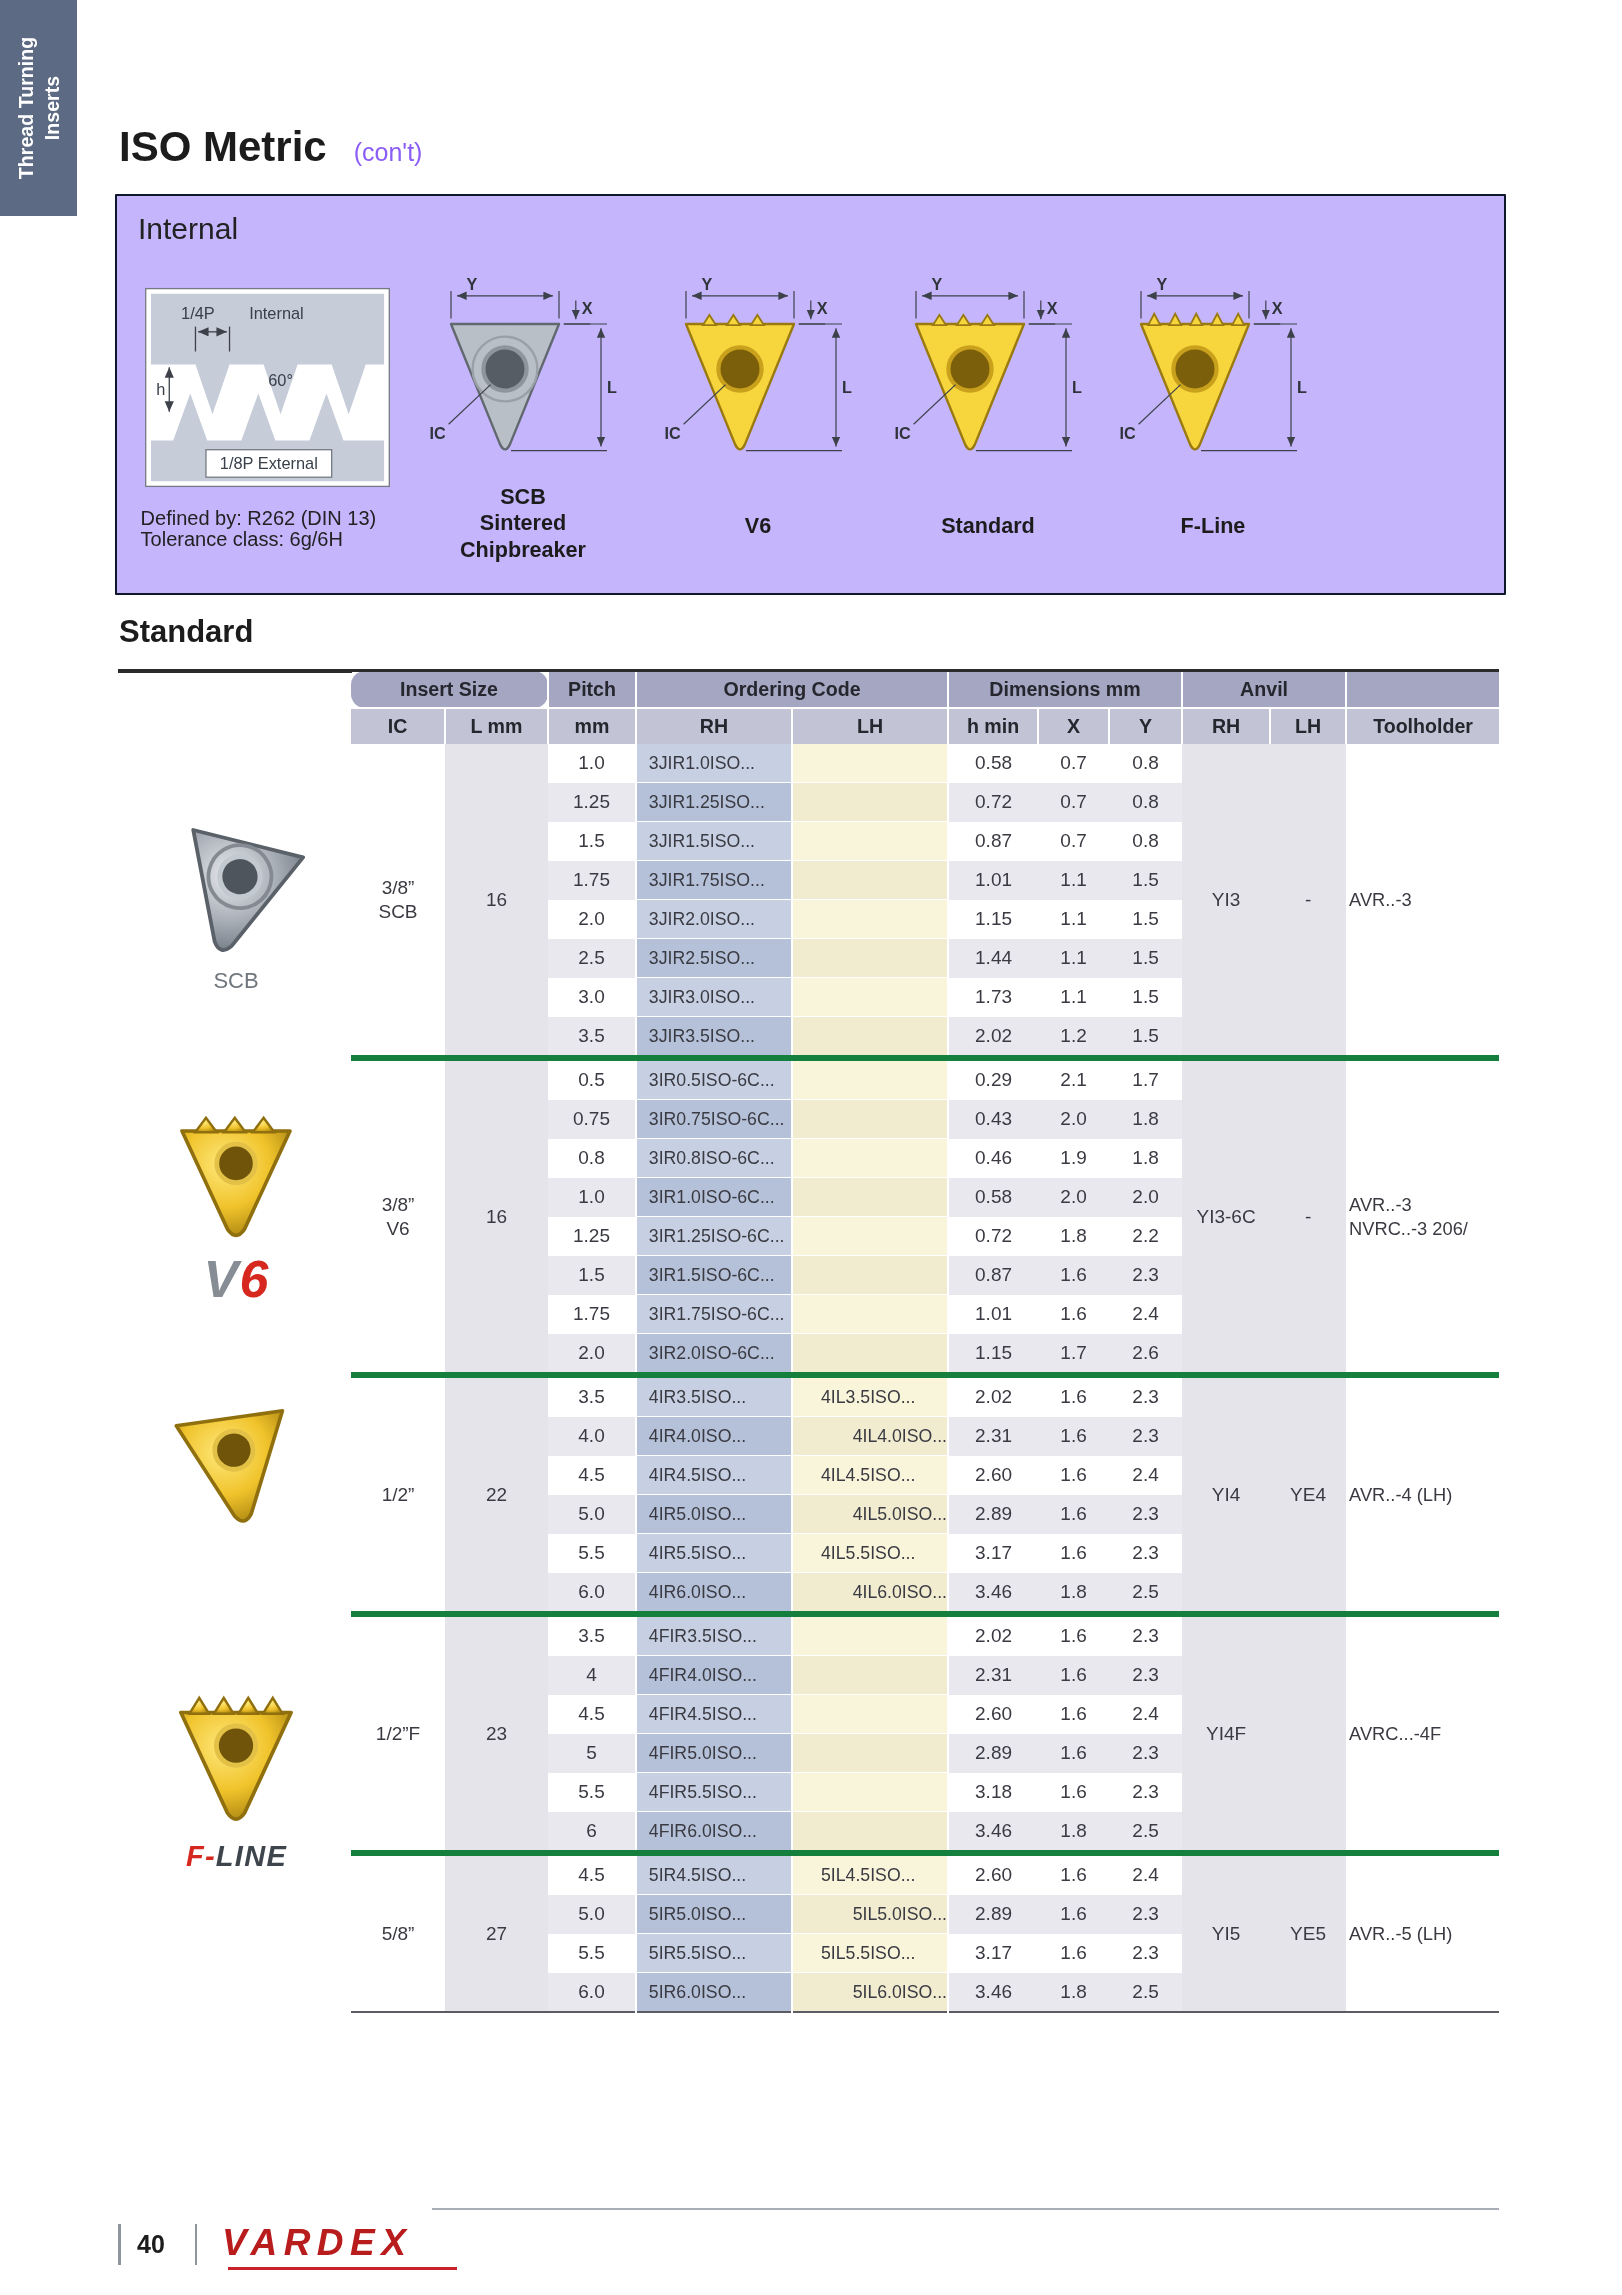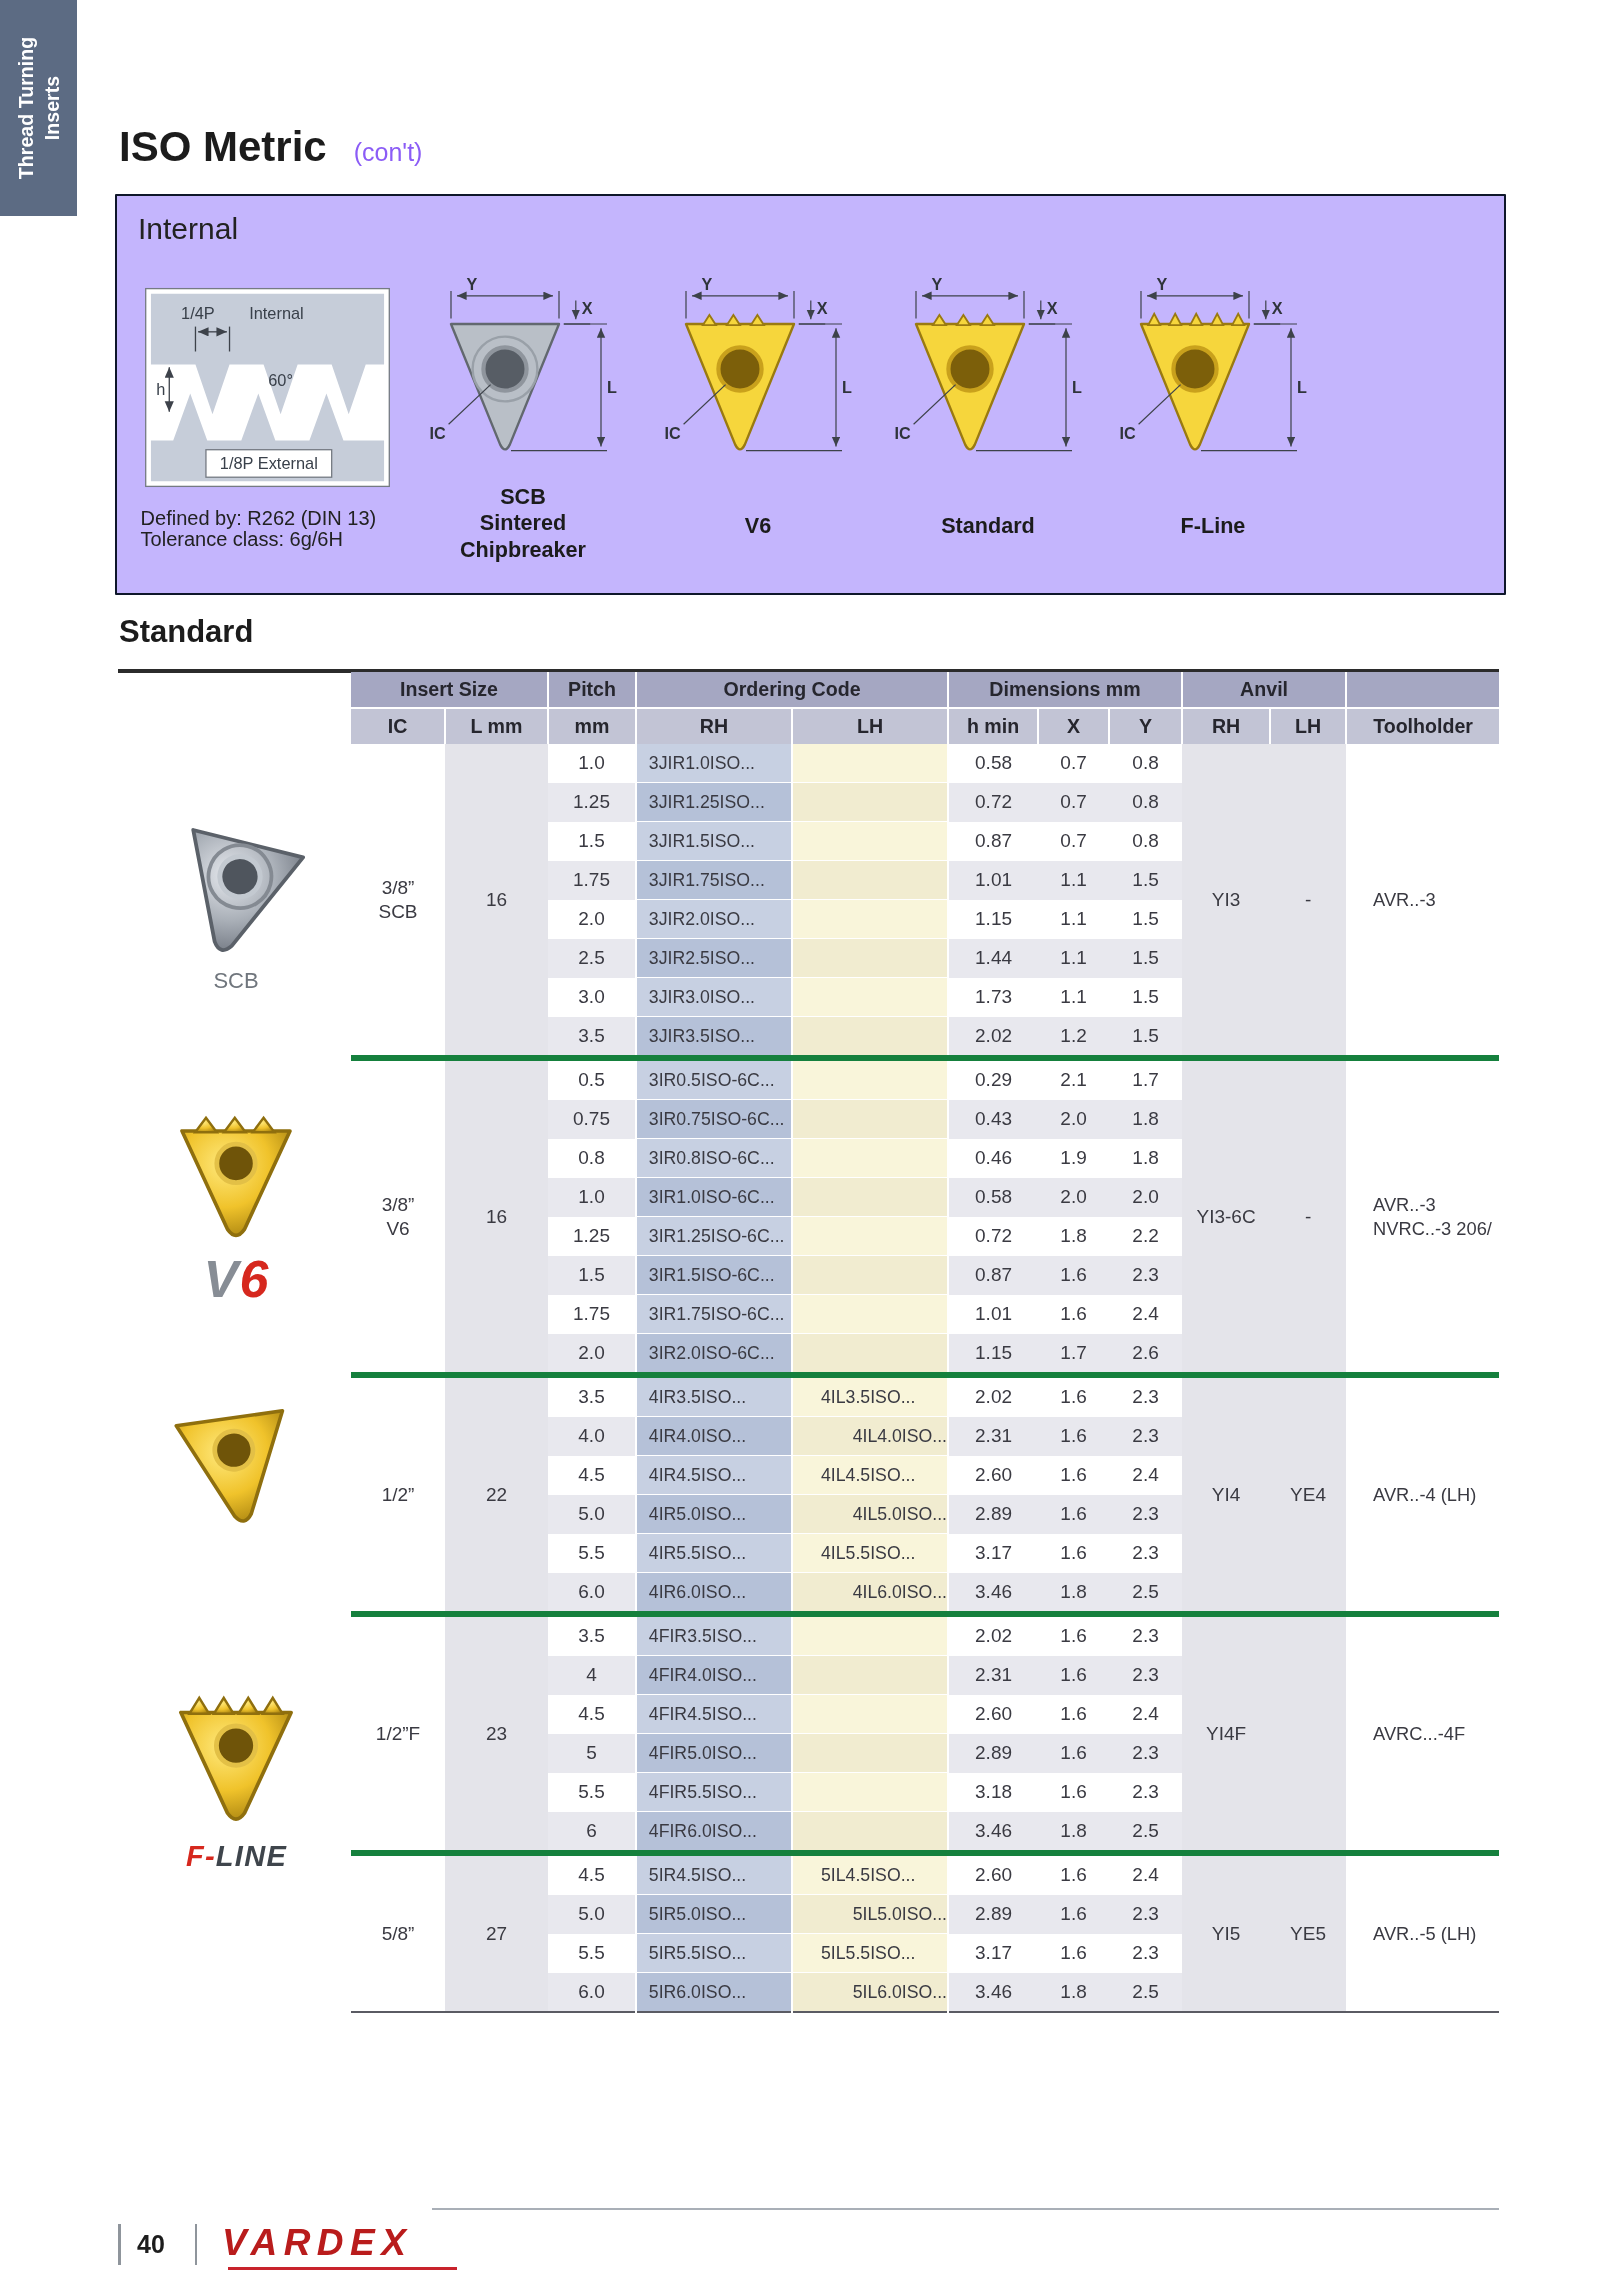--- a/index.html
+++ b/index.html
@@ -32,34 +32,34 @@
 
   
   .standard-title{position:absolute;left:119px;top:614px;font-size:31px;font-weight:bold;color:#1c1c1c;margin:0;}
   .tableline-left{position:absolute;left:118px;top:669px;width:234px;height:3.9px;background:#2b2b2b;}
 
   
   #std-table-host{position:absolute;left:351px;top:669px;}
   table.std{border-collapse:collapse;table-layout:fixed;width:1148px;border-top:3.9px solid #2b2b2b;border-bottom:2px solid #5a5b63;}
   .std th{height:35px;font-size:19.6px;font-weight:600;color:#26262e;text-align:center;vertical-align:middle;padding:0;}
   .std tr.band th{background:#a5a7c2;border-left:2px solid #fff;}
-  .std tr.band th:first-child{border-left:none;}
+  .std tr.band th:first-child{border-left:none;border-radius:14px;}
   .std tr.cols th{background:#c2c4d5;border-left:2px solid #fff;border-top:2px solid #fff;}
   .std tr.cols th:first-child{border-left:none;}
   .std td{height:38px;font-size:19px;color:#3a3a42;text-align:center;vertical-align:middle;padding:0;}
   .std td.code{text-align:left;padding-left:11.8px;font-size:17.7px;border-left:2px solid #fff;border-right:2px solid #fff;border-bottom:1.3px solid #fff;}
   .std td.code.odd{background:#c7d0e2;}
   .std td.code.even{background:#b5c1d8;}
   .std td.lhcol{text-align:left;padding-left:28px;font-size:17.7px;border-left:2px solid #fff;border-right:2px solid #fff;border-bottom:1.3px solid #fff;}
   .std td.lhcol.odd{background:#f9f5da;}
   .std td.lhcol.even{background:#f1ecd0;text-align:right;}
   .std td.pitch.even,.std td.dim.even{background:#e8e8ee;}
   .std td.gray{background:#e4e4ea;}
   .std td.ic{background:#fff;white-space:pre-line;line-height:1.25;}
-  .std td.tool{background:#fff;text-align:left;padding-left:27px;font-size:18.3px;white-space:pre-line;line-height:1.3;}
+  .std td.tool{background:#fff;text-align:left;padding-left:3px;font-size:18.3px;white-space:pre-line;line-height:1.3;}
   .std tbody tr.group-start td{border-top:6px solid #15803d;}
 
   
   .photo{position:absolute;}
   #photo-scb{left:158px;top:817px;width:156px;height:151px;}
   .scb-label{position:absolute;left:158px;top:968px;width:156px;text-align:center;font-size:22px;color:#70767d;}
   #photo-v6{left:162px;top:1107px;width:148px;height:144px;}
   .logo-v6{position:absolute;left:162px;top:1249px;width:148px;text-align:center;font-style:italic;font-weight:900;}
   .logo-v6 .v{font-size:52px;color:#878d95;}
   .logo-v6 .six{font-size:52px;color:#d6281e;margin-left:1.3px;}

